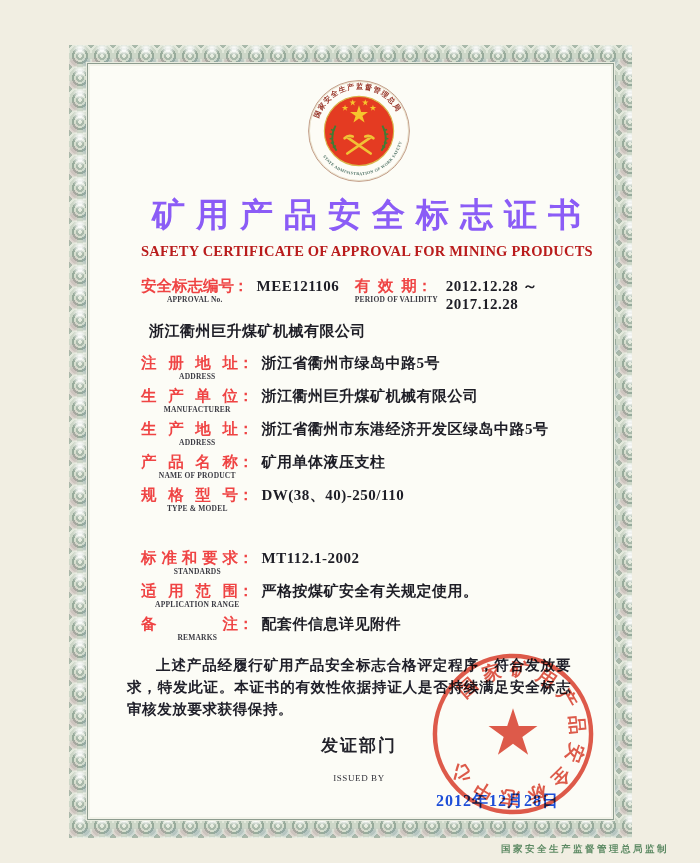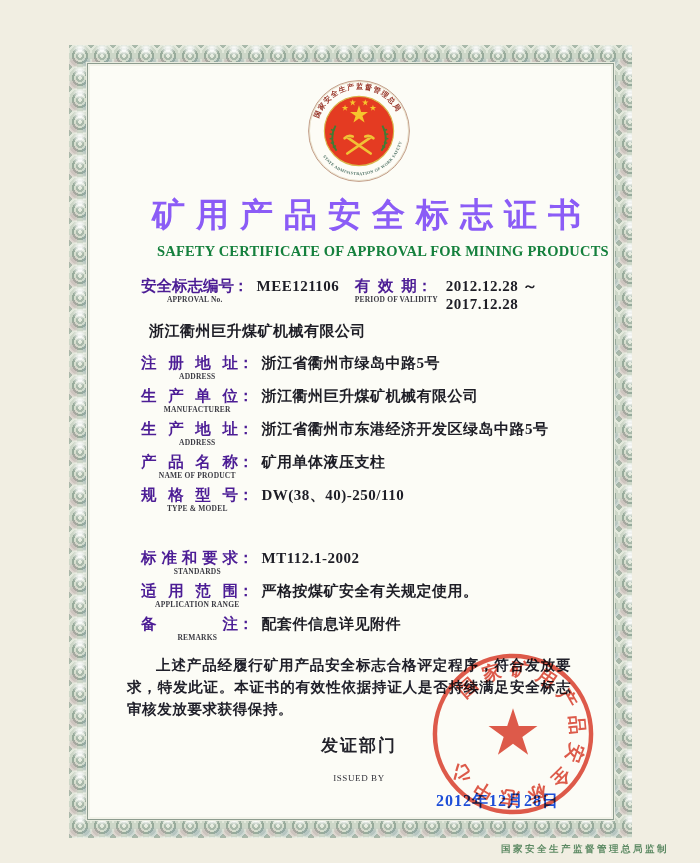--- a/index.html
+++ b/index.html
@@ -32,29 +32,29 @@
   .emblem-wrap{text-align:center;margin-top:1px;}
   .emblem{width:108px;height:108px;}
 
   
   .title-cn{
     margin:4px 0 0 0;text-align:center;
     font-size:33px;font-weight:bold;color:#8b5cf6;
     letter-spacing:11px;text-indent:11px;white-space:nowrap;
   }
   .title-en{
-    margin:5px 0 0 16px;text-align:center;
-    font-size:14.5px;font-weight:bold;color:#15803d;letter-spacing:.2px;white-space:nowrap;
+    margin:5px 0 0 0;text-align:center;
+    font-size:14.5px;font-weight:bold;color:#b91c1c;letter-spacing:.2px;white-space:nowrap;
   }
 
   
   .fields{margin-top:17px;}
   .field{display:flex;align-items:flex-start;margin-bottom:6px;min-height:26px;}
   .lbl{flex:0 0 auto;}
-  .lbl-top{white-space:nowrap;font-weight:bold;font-size:15.5px;color:#4c1d95;line-height:17px;}
+  .lbl-top{white-space:nowrap;font-weight:bold;font-size:15.5px;color:#ef4444;line-height:17px;}
   .lbl-cn{display:inline-block;text-align:justify;text-align-last:justify;}
   .w96{width:97px;}
   .w66{width:62px;}
   .colon{font-weight:bold;}
   .lbl-en{display:block;font-size:7.5px;color:#3c3c44;letter-spacing:.2px;line-height:9px;margin-top:0px;font-weight:bold;text-align:center;}
   .val{
     margin-left:8px;font-size:15px;font-weight:bold;color:#1e1e26;
     line-height:18px;letter-spacing:.5px;
   }
   .row-double{display:flex;align-items:flex-start;margin-bottom:9px;}

